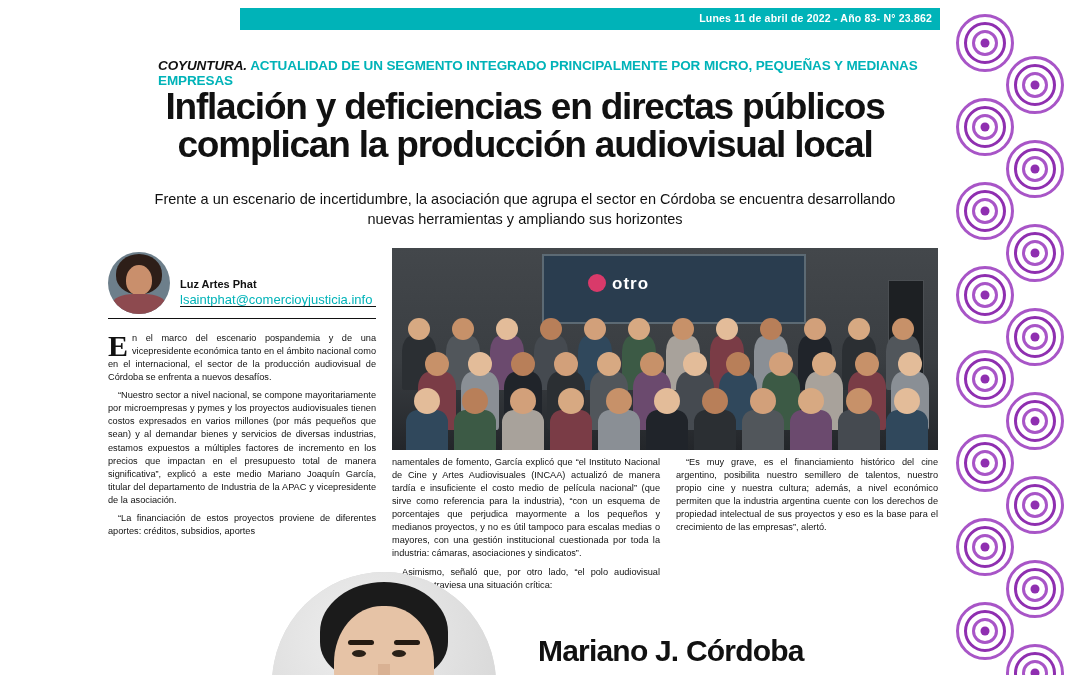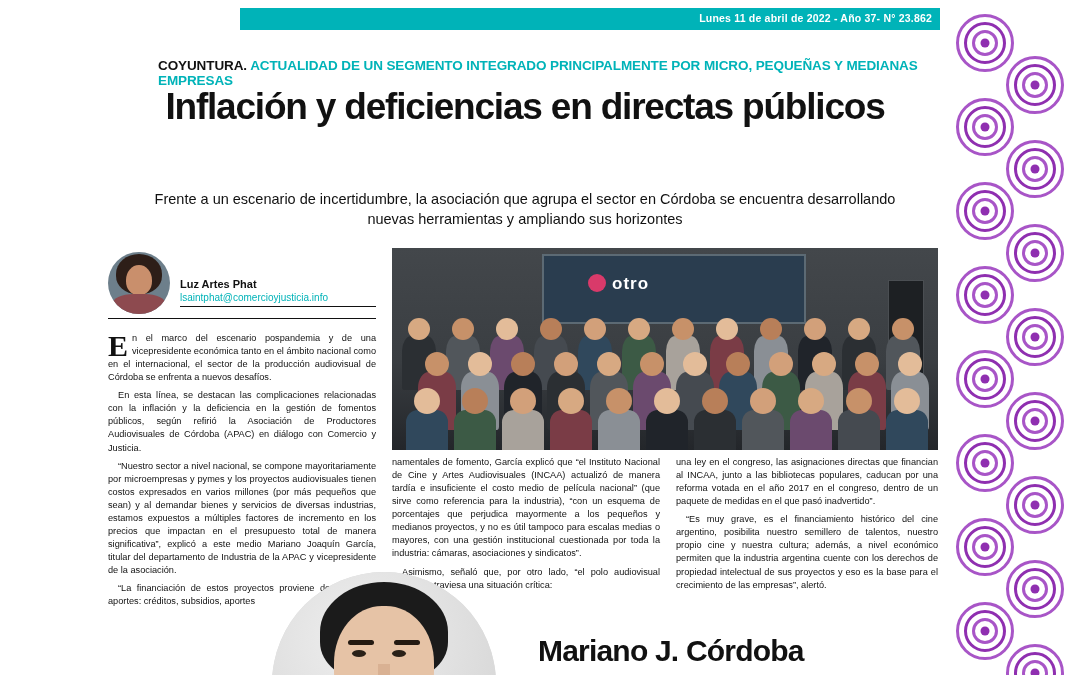--- a/index.html
+++ b/index.html
@@ -74,20 +74,21 @@
     left: 158px;
     top: 58px;
     width: 790px;
     font-size: 13.5px;
     font-weight: bold;
     letter-spacing: -0.1px;
     color: #00b3b8;
   }
   #kicker .kicker-lead {
     color: #111111;
+    font-style: italic;
   }
 
   
   #headline {
     position: absolute;
     left: 100px;
     top: 88px;
     width: 850px;
     text-align: center;
     color: #111111;
@@ -153,21 +154,21 @@
     left: 72px;
     top: 26px;
     font-size: 11px;
     font-weight: bold;
     color: #111;
   }
   #byline .email {
     position: absolute;
     left: 72px;
     top: 40px;
-    font-size: 10px;
+    font-size: 13px;
     color: #00b3b8;
   }
   #byline .rule {
     position: absolute;
     left: 72px;
     top: 54px;
     width: 196px;
     height: 1px;
     background: #111;
   }
@@ -325,29 +326,30 @@
     font-size: 30px;
     font-weight: bold;
     letter-spacing: -0.8px;
     color: #111;
   }
 </style>
 </head>
 <body>
 
 <div id="masthead">
-  <div class="date">Lunes 11 de abril de 2022 - Año 37- N° 23.862</div>
+  <div class="date">Lunes 11 de abril de 2022 - Año 83- N° 23.862</div>
 </div>
 
 <div id="kicker">
   <span class="kicker-lead">COYUNTURA.</span><span> ACTUALIDAD DE UN SEGMENTO INTEGRADO PRINCIPALMENTE POR MICRO, PEQUEÑAS Y MEDIANAS EMPRESAS</span>
 </div>
 
 <div id="headline">
   <span class="l1">Inflación y deficiencias en directas públicos</span>
+  <span class="l2">complican la producción audiovisual local</span>
 </div>
 
 <div id="standfirst">Frente a un escenario de incertidumbre, la asociación que agrupa el sector en Córdoba se encuentra desarrollando nuevas herramientas y ampliando sus horizontes</div>
 
 <div id="byline">
   <div class="avatar">
     <div class="hair"></div>
     <div class="face"></div>
     <div class="body"></div>
   </div>
@@ -503,32 +505,30 @@
       </div>
       <div class="person" style="left: 494px; bottom: -8px; width: 42px; height: 70px;">
         <div class="torso" style="width: 42px; height: 44px; top: 22px; background: rgb(48, 72, 92);"></div>
         <div class="head" style="width: 26px; height: 26px; top: 0px; background: rgb(227, 188, 153);"></div>
       </div>
     </div>
 </div>
 
 <div class="col" id="col1">
   <p class="first"><span class="dropcap">E</span><span>n el marco del escenario pospandemia y de una vicepresidente económica tanto en el ámbito nacional como en el internacional, el sector de la producción audiovisual de Córdoba se enfrenta a nuevos desafíos.</span></p>
-  <p>En esta línea, se destacan las complicaciones relacionadas con la inflación y la deficiencia en la gestión de fomentos públicos, según refirió la Asociación de Productores Audiovisuales de Córdoba (APAC) en diálogo con Comercio y Justicia.</p>
   <p>“Nuestro sector a nivel nacional, se compone mayoritariamente por microempresas y pymes y los proyectos audiovisuales tienen costos expresados en varios millones (por más pequeños que sean) y al demandar bienes y servicios de diversas industrias, estamos expuestos a múltiples factores de incremento en los precios que impactan en el presupuesto total de manera significativa”, explicó a este medio Mariano Joaquín García, titular del departamento de Industria de la APAC y vicepresidente de la asociación.</p>
   <p>“La financiación de estos proyectos proviene de diferentes aportes: créditos, subsidios, aportes</p>
 </div>
 
 <div class="col" id="col2">
   <p class="first">namentales de fomento, García explicó que “el Instituto Nacional de Cine y Artes Audiovisuales (INCAA) actualizó de manera tardía e insuficiente el costo medio de película nacional” (que sirve como referencia para la industria), “con un esquema de porcentajes que perjudica mayormente a los pequeños y medianos proyectos, y no es útil tampoco para escalas medias o mayores, con una gestión institucional cuestionada por toda la industria: cámaras, asociaciones y sindicatos”.</p>
   <p>Asimismo, señaló que, por otro lado, “el polo audiovisual nacional atraviesa una situación crítica:</p>
 </div>
 
 <div class="col" id="col3">
-  <p class="first">una ley en el congreso, las asignaciones directas que financian al INCAA, junto a las bibliotecas populares, caducan por una reforma votada en el año 2017 en el congreso, dentro de un paquete de medidas en el que pasó inadvertido”.</p>
   <p>“Es muy grave, es el financiamiento histórico del cine argentino, posibilita nuestro semillero de talentos, nuestro propio cine y nuestra cultura; además, a nivel económico permiten que la industria argentina cuente con los derechos de propiedad intelectual de sus proyectos y eso es la base para el crecimiento de las empresas”, alertó.</p>
 </div>
 
 <div id="portrait">
   <div class="bg"></div>
   <div class="hair"></div>
   <div class="face"></div>
   <div class="brows">
     <div class="brow l"></div>
     <div class="brow r"></div>

